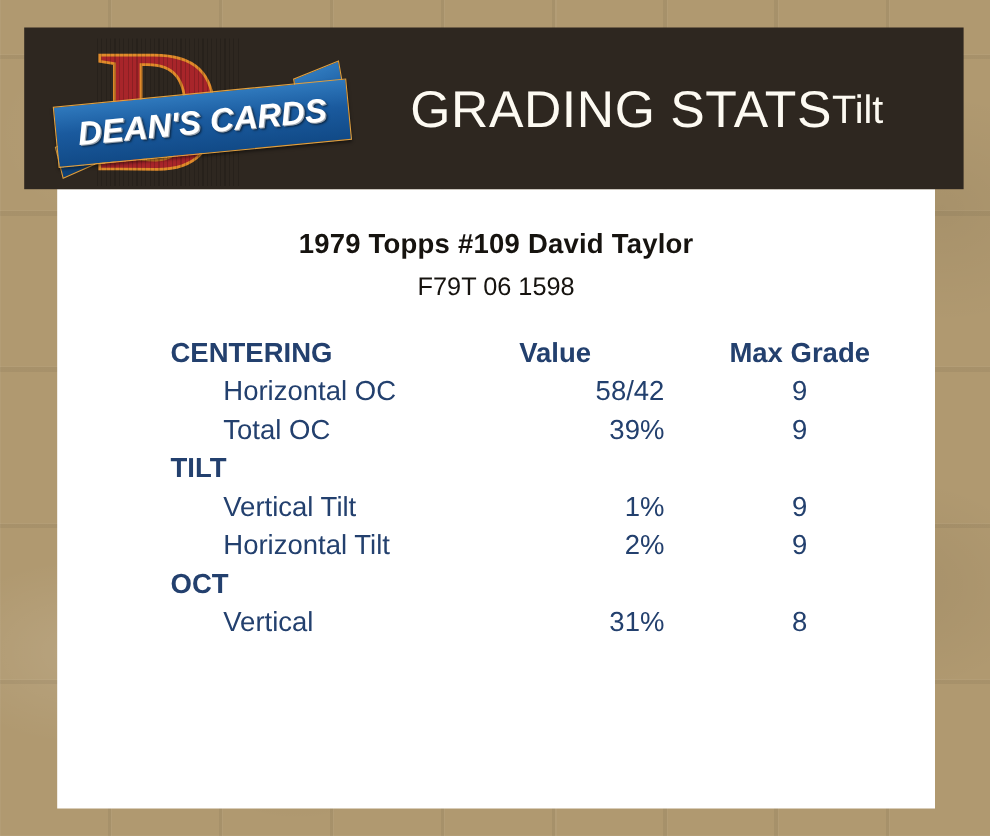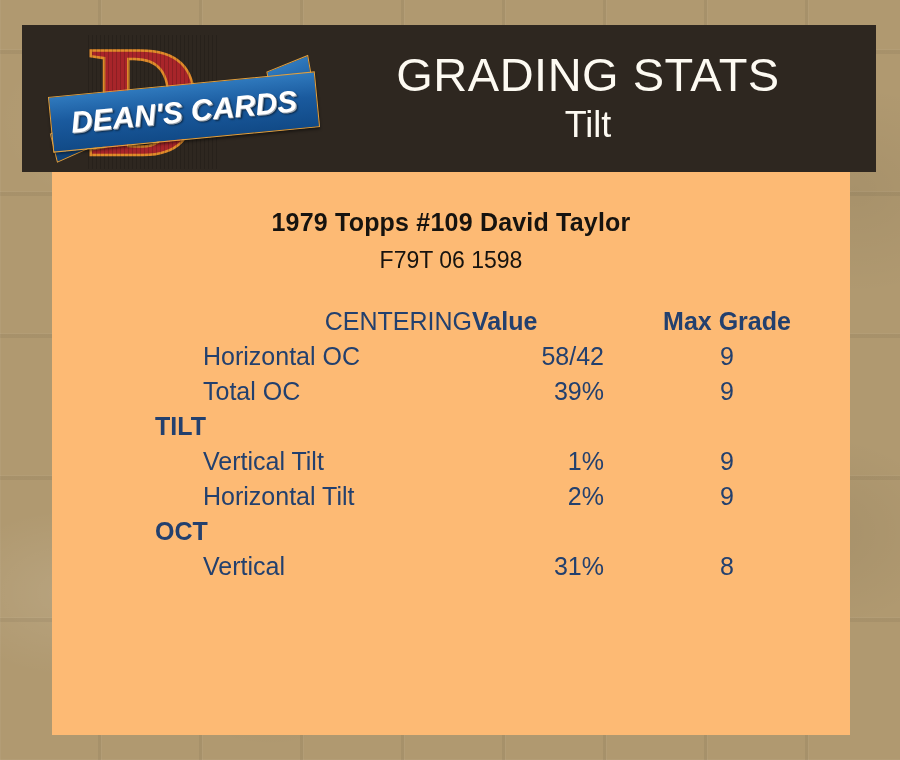--- a/index.html
+++ b/index.html
@@ -140,21 +140,21 @@
   }
 
   
   #header-titles {
     position: absolute;
     left: 300px;
     top: 25px;
     width: 576px;
     height: 147px;
     display: flex;
-    flex-direction: column;
+    flex-direction: row;
     align-items: center;
     justify-content: center;
     z-index: 3;
   }
   #header-title {
     font-size: 47px;
     font-weight: normal;
     color: #fdfaf2;
     letter-spacing: 0.5px;
     line-height: 1.05;
@@ -167,21 +167,21 @@
     margin-top: 2px;
   }
 
   
   #content-panel {
     position: absolute;
     left: 52px;
     top: 172px;
     width: 798px;
     height: 563px;
-    background: #fdba74;
+    background: #ffffff;
     z-index: 1;
   }
 
   #card-title {
     margin-top: 36px;
     text-align: center;
     font-size: 25px;
     font-weight: bold;
     color: #16130f;
     letter-spacing: 0.2px;
@@ -205,22 +205,22 @@
     padding: 0;
     font-size: 25px;
     line-height: 35px;
     vertical-align: baseline;
   }
   .col-label  { width: 420px; text-align: left; }
   .col-value  { width: 180px; text-align: right; padding-right: 48px !important; }
   .col-grade  { width: 198px; text-align: center; padding-right: 48px !important; }
 
   th.col-label-head {
-    text-align: right;
-    font-weight: normal;
+    text-align: left;
+    font-weight: bold;
     padding-left: 103px !important;
   }
   th.col-value-head, th.col-grade-head {
     font-weight: bold;
   }
   th.col-value-head { text-align: left; padding-right: 52px !important; }
   th.col-grade-head { text-align: center; padding-right: 48px !important; }
 
   td.section-head {
     font-weight: bold;

